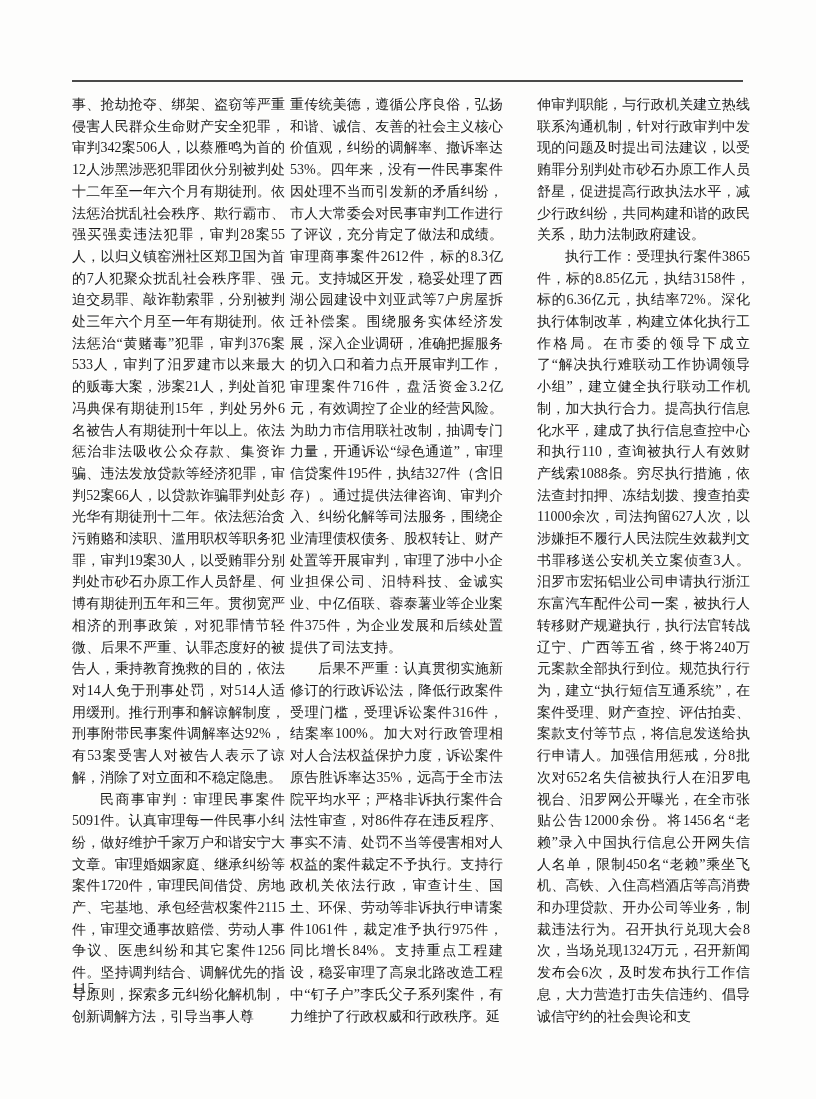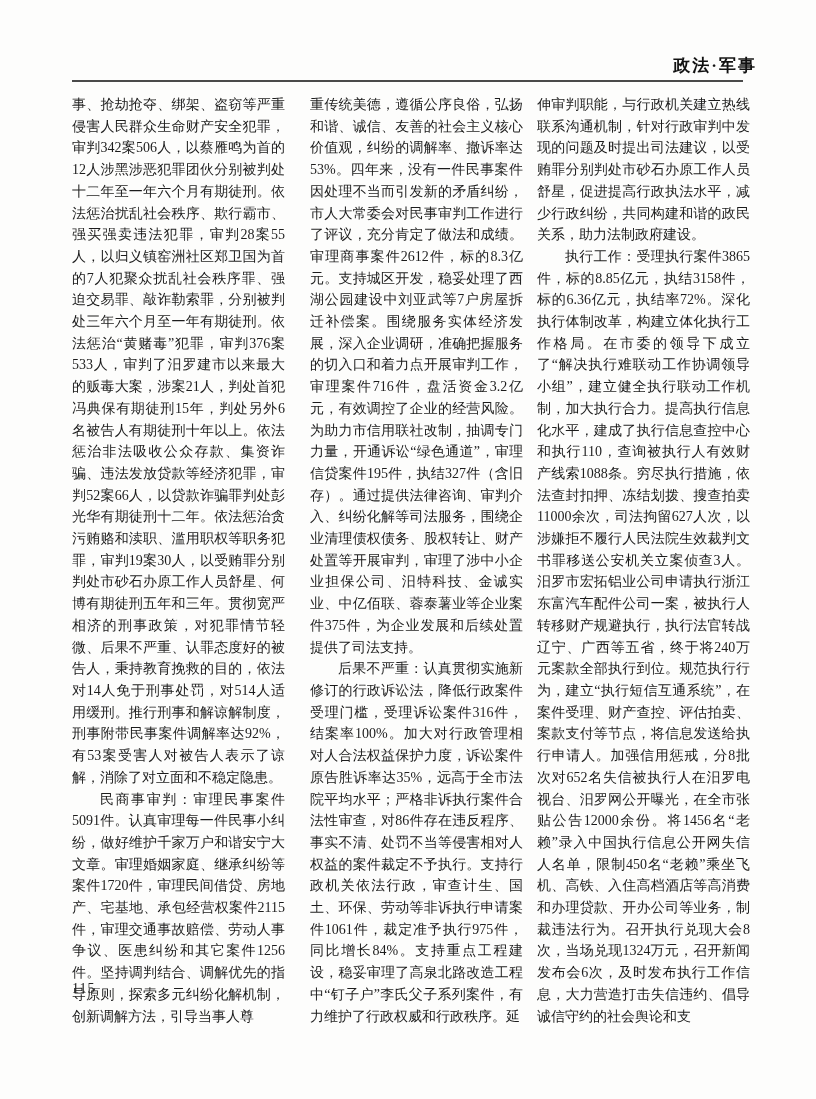--- a/index.html
+++ b/index.html
@@ -41,42 +41,41 @@
     top: 94px;
     width: 213px;
     height: 958px;
     font-size: 14px;
     line-height: 21.7px;
     text-align: justify;
     text-justify: inter-ideograph;
     overflow: hidden;
   }
   .col-1 { left: 72px; }
-  .col-2 { left: 310px; }
+  .col-2 { left: 290px; }
   .col-3 { left: 537px; }
   .para { margin: 0; }
   .para.indent { text-indent: 2em; }
   .para-heading { font-weight: normal; }
   .page-number {
     position: absolute;
     top: 981px;
     left: 72px;
     width: 685px;
     text-align: left;
     font-size: 14px;
     letter-spacing: 1px;
     color: #222;
   }
 </style>
 </head>
 <body>
 
 <div class="page">
 
-  <div class="running-head">政法·军事</div>
 
   <div class="head-rule"></div>
 
   <div class="col col-1">
     <p class="para"><span>事、抢劫抢夺、绑架、盗窃等严重侵害人民群众生命财产安全犯罪，审判342案506人，以蔡雁鸣为首的12人涉黑涉恶犯罪团伙分别被判处十二年至一年六个月有期徒刑。依法惩治扰乱社会秩序、欺行霸市、强买强卖违法犯罪，审判28案55人，以归义镇窑洲社区郑卫国为首的7人犯聚众扰乱社会秩序罪、强迫交易罪、敲诈勒索罪，分别被判处三年六个月至一年有期徒刑。依法惩治“黄赌毒”犯罪，审判376案533人，审判了汨罗建市以来最大的贩毒大案，涉案21人，判处首犯冯典保有期徒刑15年，判处另外6名被告人有期徒刑十年以上。依法惩治非法吸收公众存款、集资诈骗、违法发放贷款等经济犯罪，审判52案66人，以贷款诈骗罪判处彭光华有期徒刑十二年。依法惩治贪污贿赂和渎职、滥用职权等职务犯罪，审判19案30人，以受贿罪分别判处市砂石办原工作人员舒星、何博有期徒刑五年和三年。贯彻宽严相济的刑事政策，对犯罪情节轻微、后果不严重、认罪态度好的被告人，秉持教育挽救的目的，依法对14人免于刑事处罚，对514人适用缓刑。推行刑事和解谅解制度，刑事附带民事案件调解率达92%，有53案受害人对被告人表示了谅解，消除了对立面和不稳定隐患。</span></p>
     <p class="para indent"><span class="para-heading">民商事审判：</span><span>审理民事案件5091件。认真审理每一件民事小纠纷，做好维护千家万户和谐安宁大文章。审理婚姻家庭、继承纠纷等案件1720件，审理民间借贷、房地产、宅基地、承包经营权案件2115件，审理交通事故赔偿、劳动人事争议、医患纠纷和其它案件1256件。坚持调判结合、调解优先的指导原则，探索多元纠纷化解机制，创新调解方法，引导当事人尊</span></p>
   </div>
 
   <div class="col col-2">
     <p class="para"><span>重传统美德，遵循公序良俗，弘扬和谐、诚信、友善的社会主义核心价值观，纠纷的调解率、撤诉率达53%。四年来，没有一件民事案件因处理不当而引发新的矛盾纠纷，市人大常委会对民事审判工作进行了评议，充分肯定了做法和成绩。审理商事案件2612件，标的8.3亿元。支持城区开发，稳妥处理了西湖公园建设中刘亚武等7户房屋拆迁补偿案。围绕服务实体经济发展，深入企业调研，准确把握服务的切入口和着力点开展审判工作，审理案件716件，盘活资金3.2亿元，有效调控了企业的经营风险。为助力市信用联社改制，抽调专门力量，开通诉讼“绿色通道”，审理信贷案件195件，执结327件（含旧存）。通过提供法律咨询、审判介入、纠纷化解等司法服务，围绕企业清理债权债务、股权转让、财产处置等开展审判，审理了涉中小企业担保公司、汨特科技、金诚实业、中亿佰联、蓉泰薯业等企业案件375件，为企业发展和后续处置提供了司法支持。</span></p>

